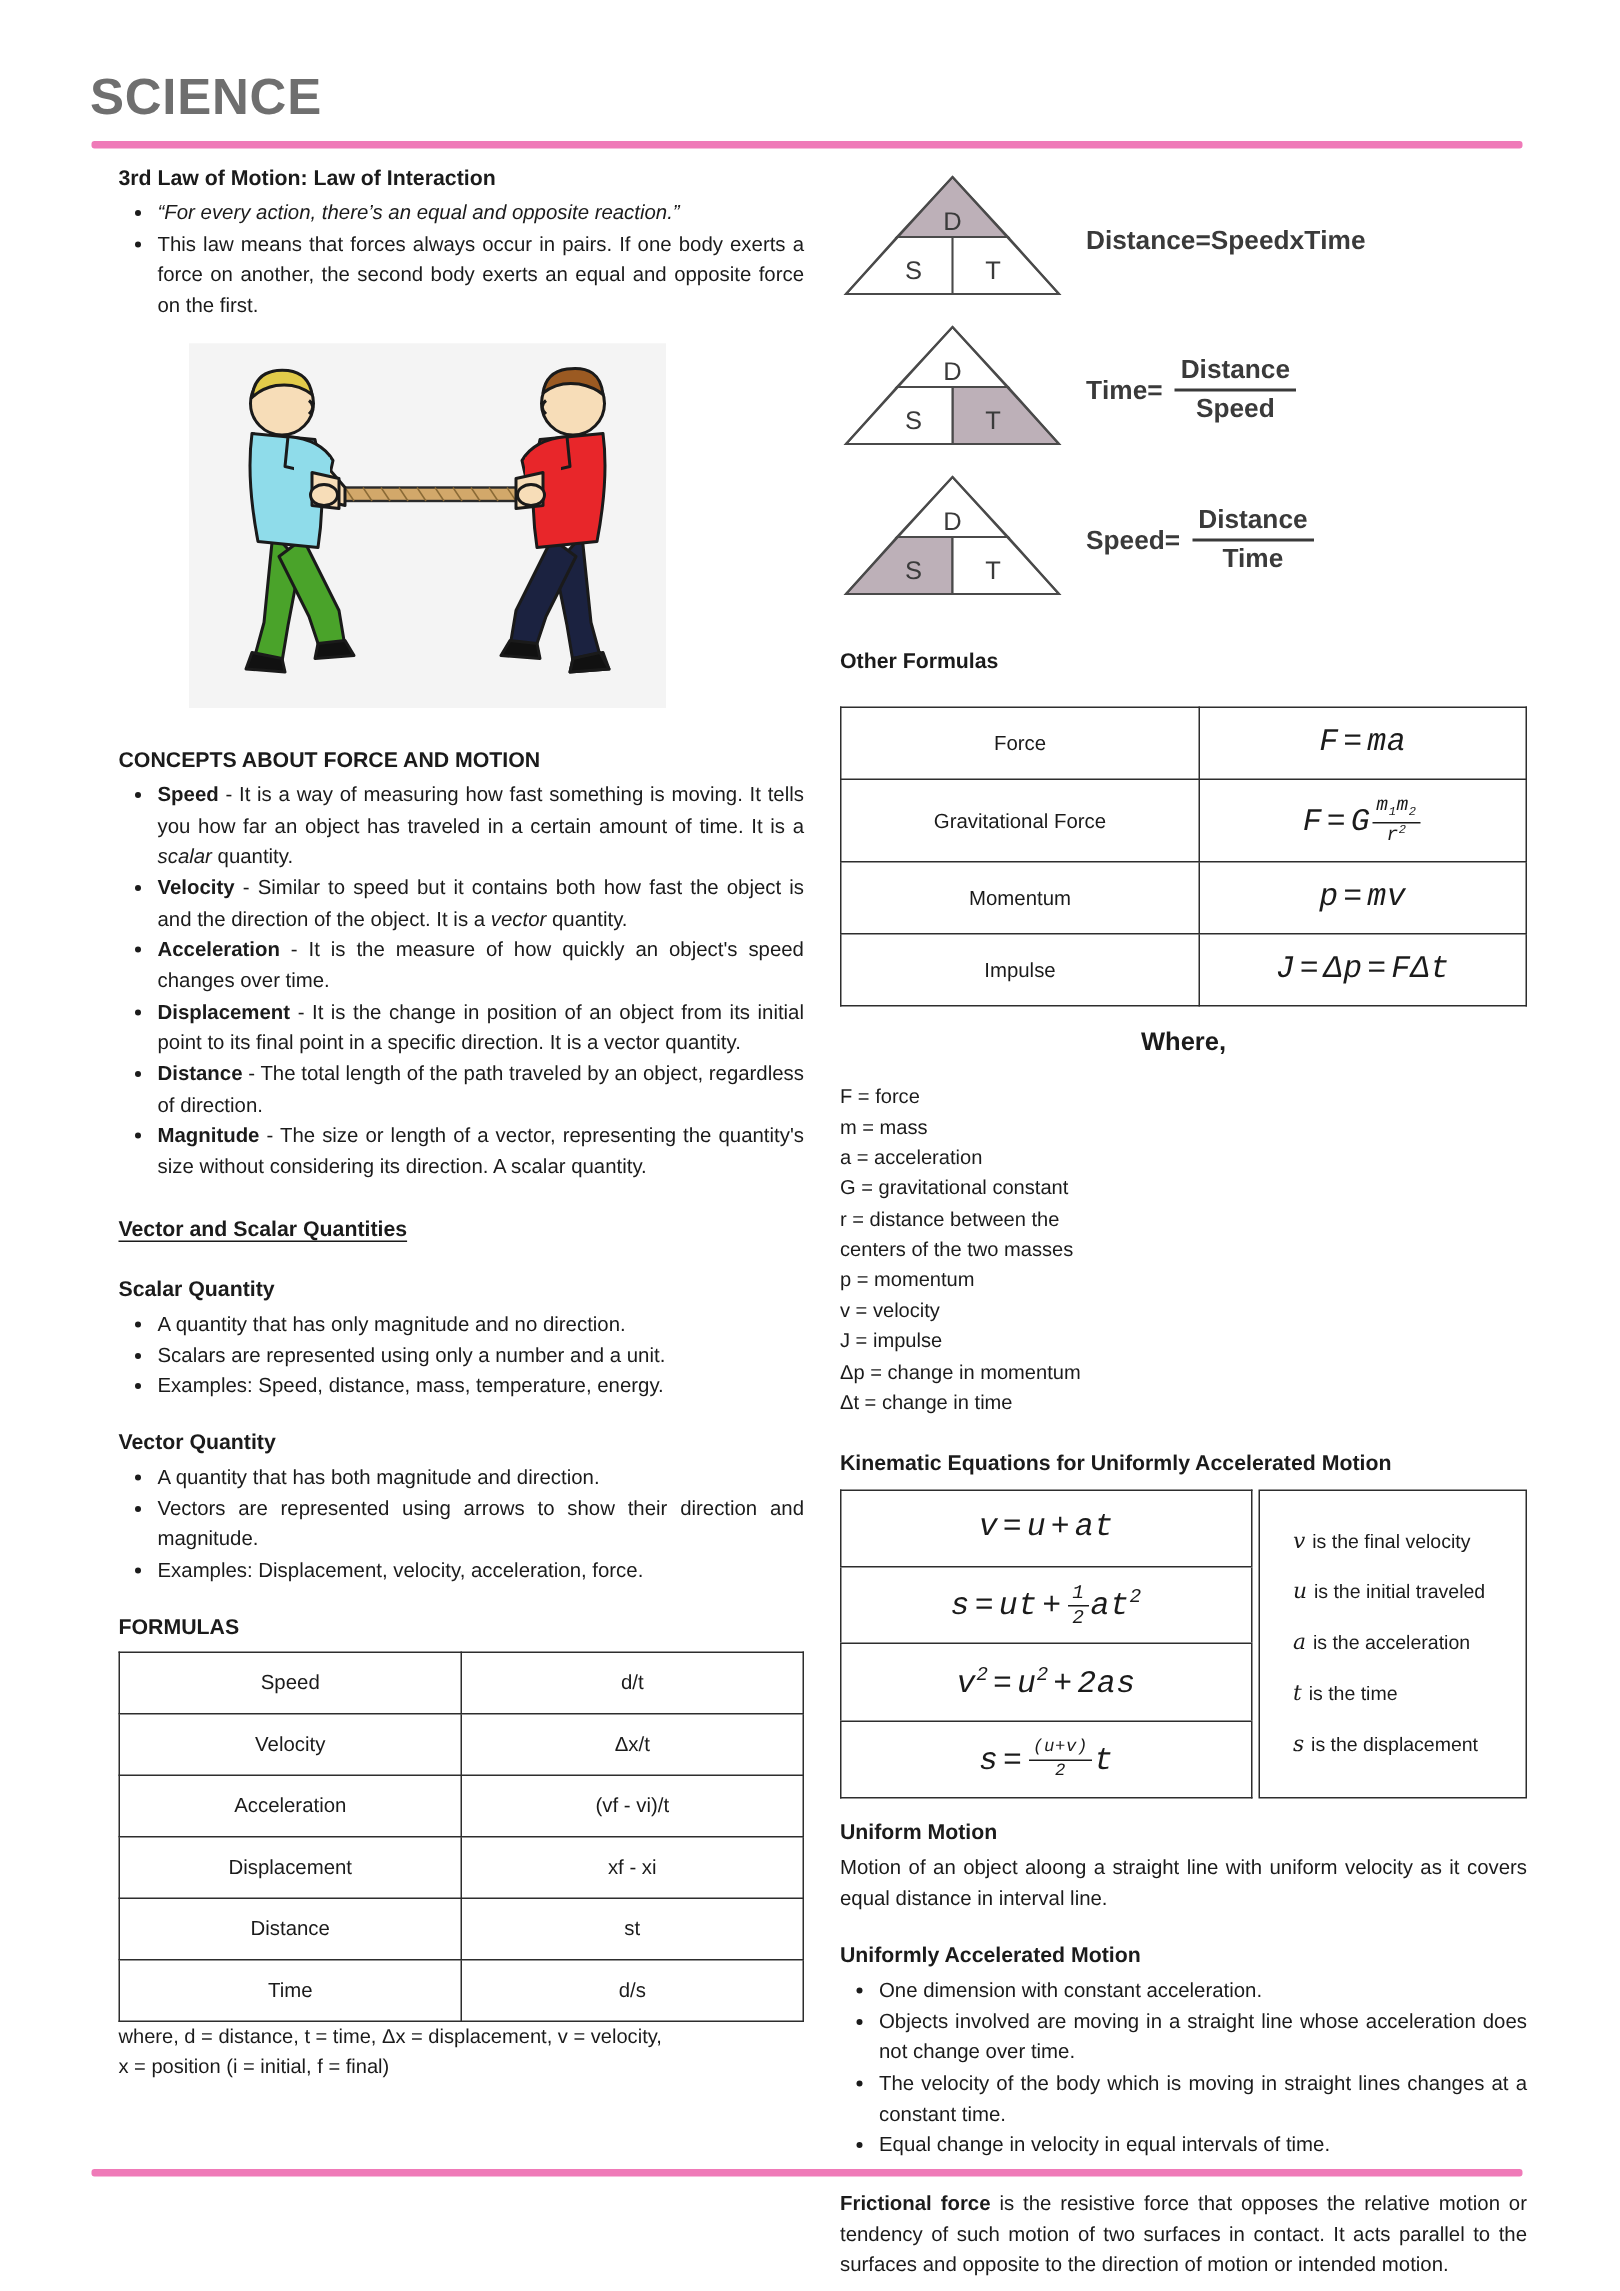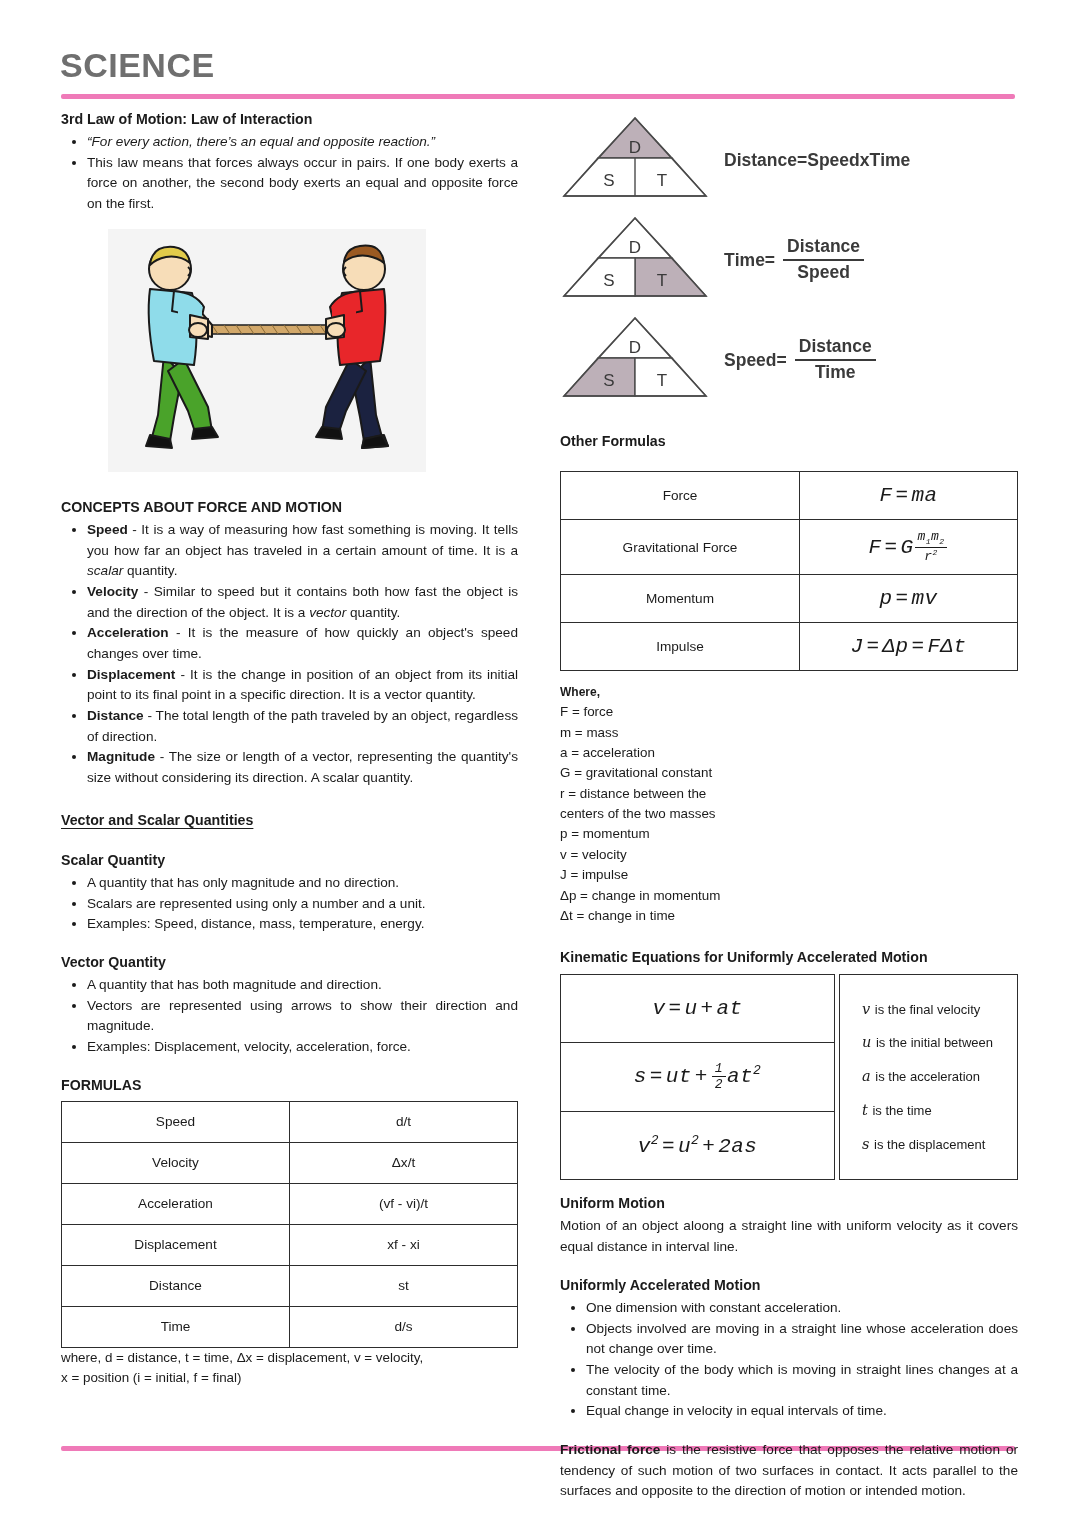--- a/index.html
+++ b/index.html
@@ -45,21 +45,21 @@
     left: 61px;
     top: 1446px;
     width: 954px;
     height: 5px;
     background: #ef7ab8;
     border-radius: 2px;
   }
   
   .col-left {
     position: absolute;
-    left: 61px;
+    left: 79px;
     top: 110px;
     width: 457px;
   }
   .col-right {
     position: absolute;
     left: 560px;
     top: 110px;
     width: 458px;
   }
   h3.sec {
@@ -150,21 +150,21 @@
     text-align: center;
     line-height: 1.05;
     margin: 0 1px;
   }
   .frac .num { display: block; padding: 0 3px 1px 3px; }
   .frac .den { display: block; border-top: 1.3px solid #1b1b1b; padding: 1px 3px 0 3px; }
   .frac.small { font-size: 0.62em; }
   .frac.tiny  { font-size: 0.55em; }
 
   
-  .where-head { font-size: 12px; font-weight: bold; margin-bottom: 3px; }
+  .where-head { font-size: 17px; font-weight: bold; margin-bottom: 16px; text-align: center; }
   .where-cols { display: flex; flex-direction: column; }
   .where-cols .c1 { width: 196px; }
   .where-cols .c2 { width: 250px; }
   .where-cols div.ln { font-size: 13.4px; line-height: 1.52; }
 
   
   .kin-wrap { display: flex; margin-top: 6px; align-items: stretch; }
   .kin-left {
     width: 275px;
     border: 1.6px solid #2d2d2d;
@@ -515,25 +515,30 @@
         <tr>
           <td>
             <span class="mth">s<span class="op">=</span>ut<span class="op">+</span><span class="frac small"><span class="num">1</span><span class="den">2</span></span>at<sup class="msup">2</sup></span>
           </td>
         </tr>
         <tr>
           <td>
             <span class="mth">v<sup class="msup">2</sup><span class="op">=</span>u<sup class="msup">2</sup><span class="op">+</span>2as</span>
           </td>
         </tr>
+        <tr>
+          <td>
+            <span class="mth">s<span class="op">=</span><span class="frac tiny"><span class="num">(u+v)</span><span class="den">2</span></span>t</span>
+          </td>
+        </tr>
       </tbody>
         </table>
       <div class="kin-right">
         <div class="defln"><span class="sym">v</span><span> is the final velocity</span></div>
-        <div class="defln"><span class="sym">u</span><span> is the initial between</span></div>
+        <div class="defln"><span class="sym">u</span><span> is the initial traveled</span></div>
         <div class="defln"><span class="sym">a</span><span> is the acceleration</span></div>
         <div class="defln"><span class="sym">t</span><span> is the time</span></div>
         <div class="defln"><span class="sym">s</span><span> is the displacement</span></div>
       </div>
     </div>
 
     <div class="gap14"></div>
     <h3 class="sec">Uniform Motion</h3>
     <p class="body">Motion of an object aloong a straight line with uniform velocity as it covers equal distance in interval line.</p>
 

